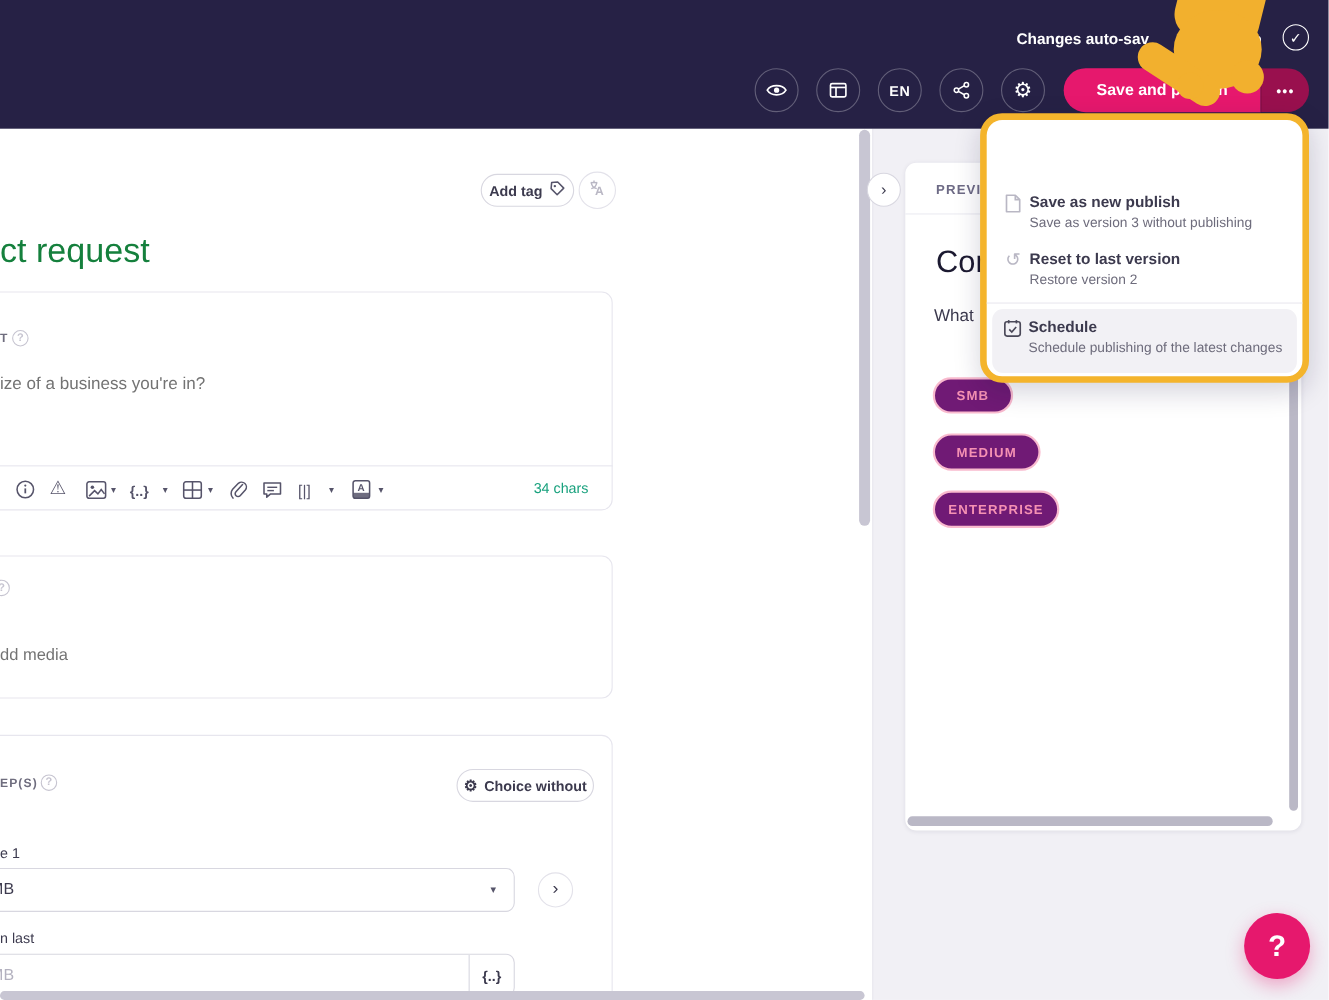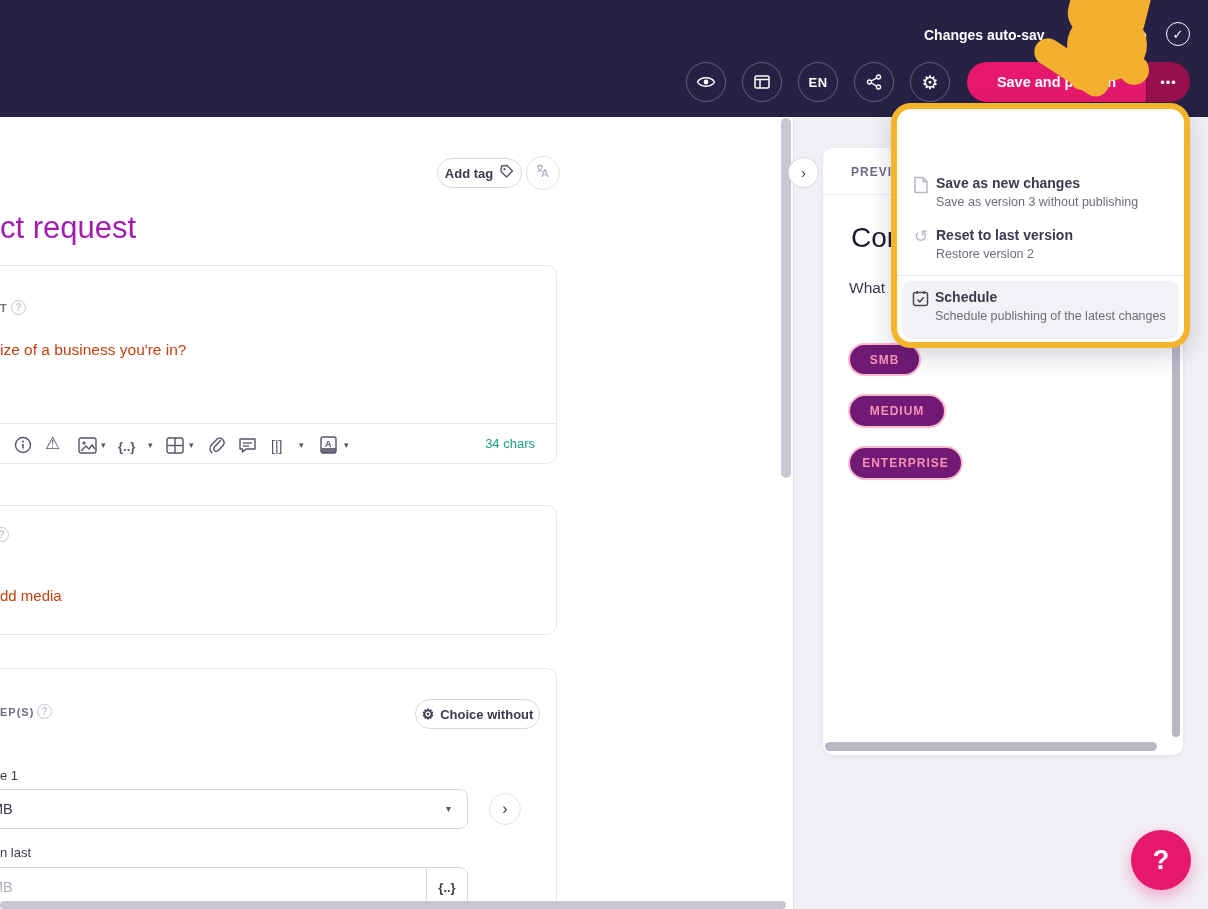--- a/index.html
+++ b/index.html
@@ -33,31 +33,31 @@
   .menu-title { position:absolute; left:33px; top:0; font-size:14px; font-weight:bold; color:#3c3a4e; white-space:nowrap; }
   .menu-desc  { position:absolute; left:33px; top:20px; font-size:12.5px; color:#6e6c7c; white-space:nowrap; }
   #menu-divider { position:absolute; left:0; top:166px; width:287px; height:1px; background:#e9e8ef; }
   #menu-schedule { position:absolute; left:5px; top:172px; width:277px; height:58px; background:#f2f1f5; border-radius:10px; cursor:pointer; }
   #menu-schedule .menu-icon { color:#4a4858; top:9px; }
   #menu-schedule .menu-title { top:8px; }
   #menu-schedule .menu-desc { top:28px; }
 
   
   .card { background:#fff; border:1px solid #e7e6ee; border-radius:10px; }
-  #page-title { left:0; top:210px; font-size:31px; font-weight:500; color:#a21caf; white-space:nowrap; }
+  #page-title { left:0; top:210px; font-size:31px; font-weight:500; color:#15803d; white-space:nowrap; }
   .pill-btn { border:1px solid #d8d7e0; border-radius:16px; background:#fff; display:flex; align-items:center;
               gap:6px; color:#3c3a4e; font-size:13px; font-weight:bold; justify-content:center; cursor:pointer;
               font-family:"Liberation Sans",sans-serif; }
   #add-tag-btn { left:437px; top:158px; width:85px; height:30px; }
   #translate-btn { left:526px; top:156px; width:34px; height:34px; border-radius:50%; border:1px solid #e3e2ea;
                    background:#fff; display:flex; align-items:center; justify-content:center; color:#b9b7c4; cursor:pointer; }
   .mini-label { font-size:11px; font-weight:bold; letter-spacing:1px; color:#6f6d7e; }
   .help-circle { width:15px; height:15px; border:1.4px solid #c6c4d0; border-radius:50%; color:#c6c4d0;
                  font-size:10px; line-height:13px; text-align:center; font-weight:bold; }
-  .body-text { font-size:15.5px; color:#c2410c; }
+  .body-text { font-size:15.5px; color:#737373; }
   .tb-icon { position:absolute; top:434px; height:20px; color:#56546a; display:flex; align-items:flex-end; cursor:pointer; }
   .tb-caret { position:absolute; top:440px; font-size:9px; color:#56546a; cursor:pointer; }
   #char-count { left:437px; top:436px; width:98px; text-align:right; font-size:13px; color:#18a17d; }
 
   .field-box { border:1px solid #d8d7e0; border-radius:8px; background:#fff; overflow:hidden; }
   .small-label { font-size:13px; color:#3c3a4e; }
   .clip-text { position:absolute; left:31px; top:11px; font-size:14.5px; color:#3c3a4e; white-space:nowrap; }
   .ph { color:#b3b1bf; }
 
   
@@ -267,21 +267,21 @@
   </div>
 
   <div id="menu-frame" class="abs">
     <div class="menu-item" style="top:66px; height:46px;">
       <span class="menu-icon">
         <svg width="16" height="18" viewBox="0 0 16 18">
             <path d="M2 1.5 h8 l4 4 V16.5 H2 z" fill="none" stroke="#b9b7c4" stroke-width="1.5" stroke-linejoin="round"></path>
             <path d="M10 1.5 v4 h4" fill="none" stroke="#b9b7c4" stroke-width="1.5"></path>
           </svg>
       </span>
-      <span class="menu-title">Save as new changes</span>
+      <span class="menu-title">Save as new publish</span>
       <span class="menu-desc">Save as version 3 without publishing</span>
     </div>
     <div class="menu-item" style="top:118px; height:46px;">
       <span class="menu-icon">↺</span>
       <span class="menu-title">Reset to last version</span>
       <span class="menu-desc">Restore version 2</span>
     </div>
     <div id="menu-divider"></div>
     <div id="menu-schedule" class="menu-item">
       <span class="menu-icon">

